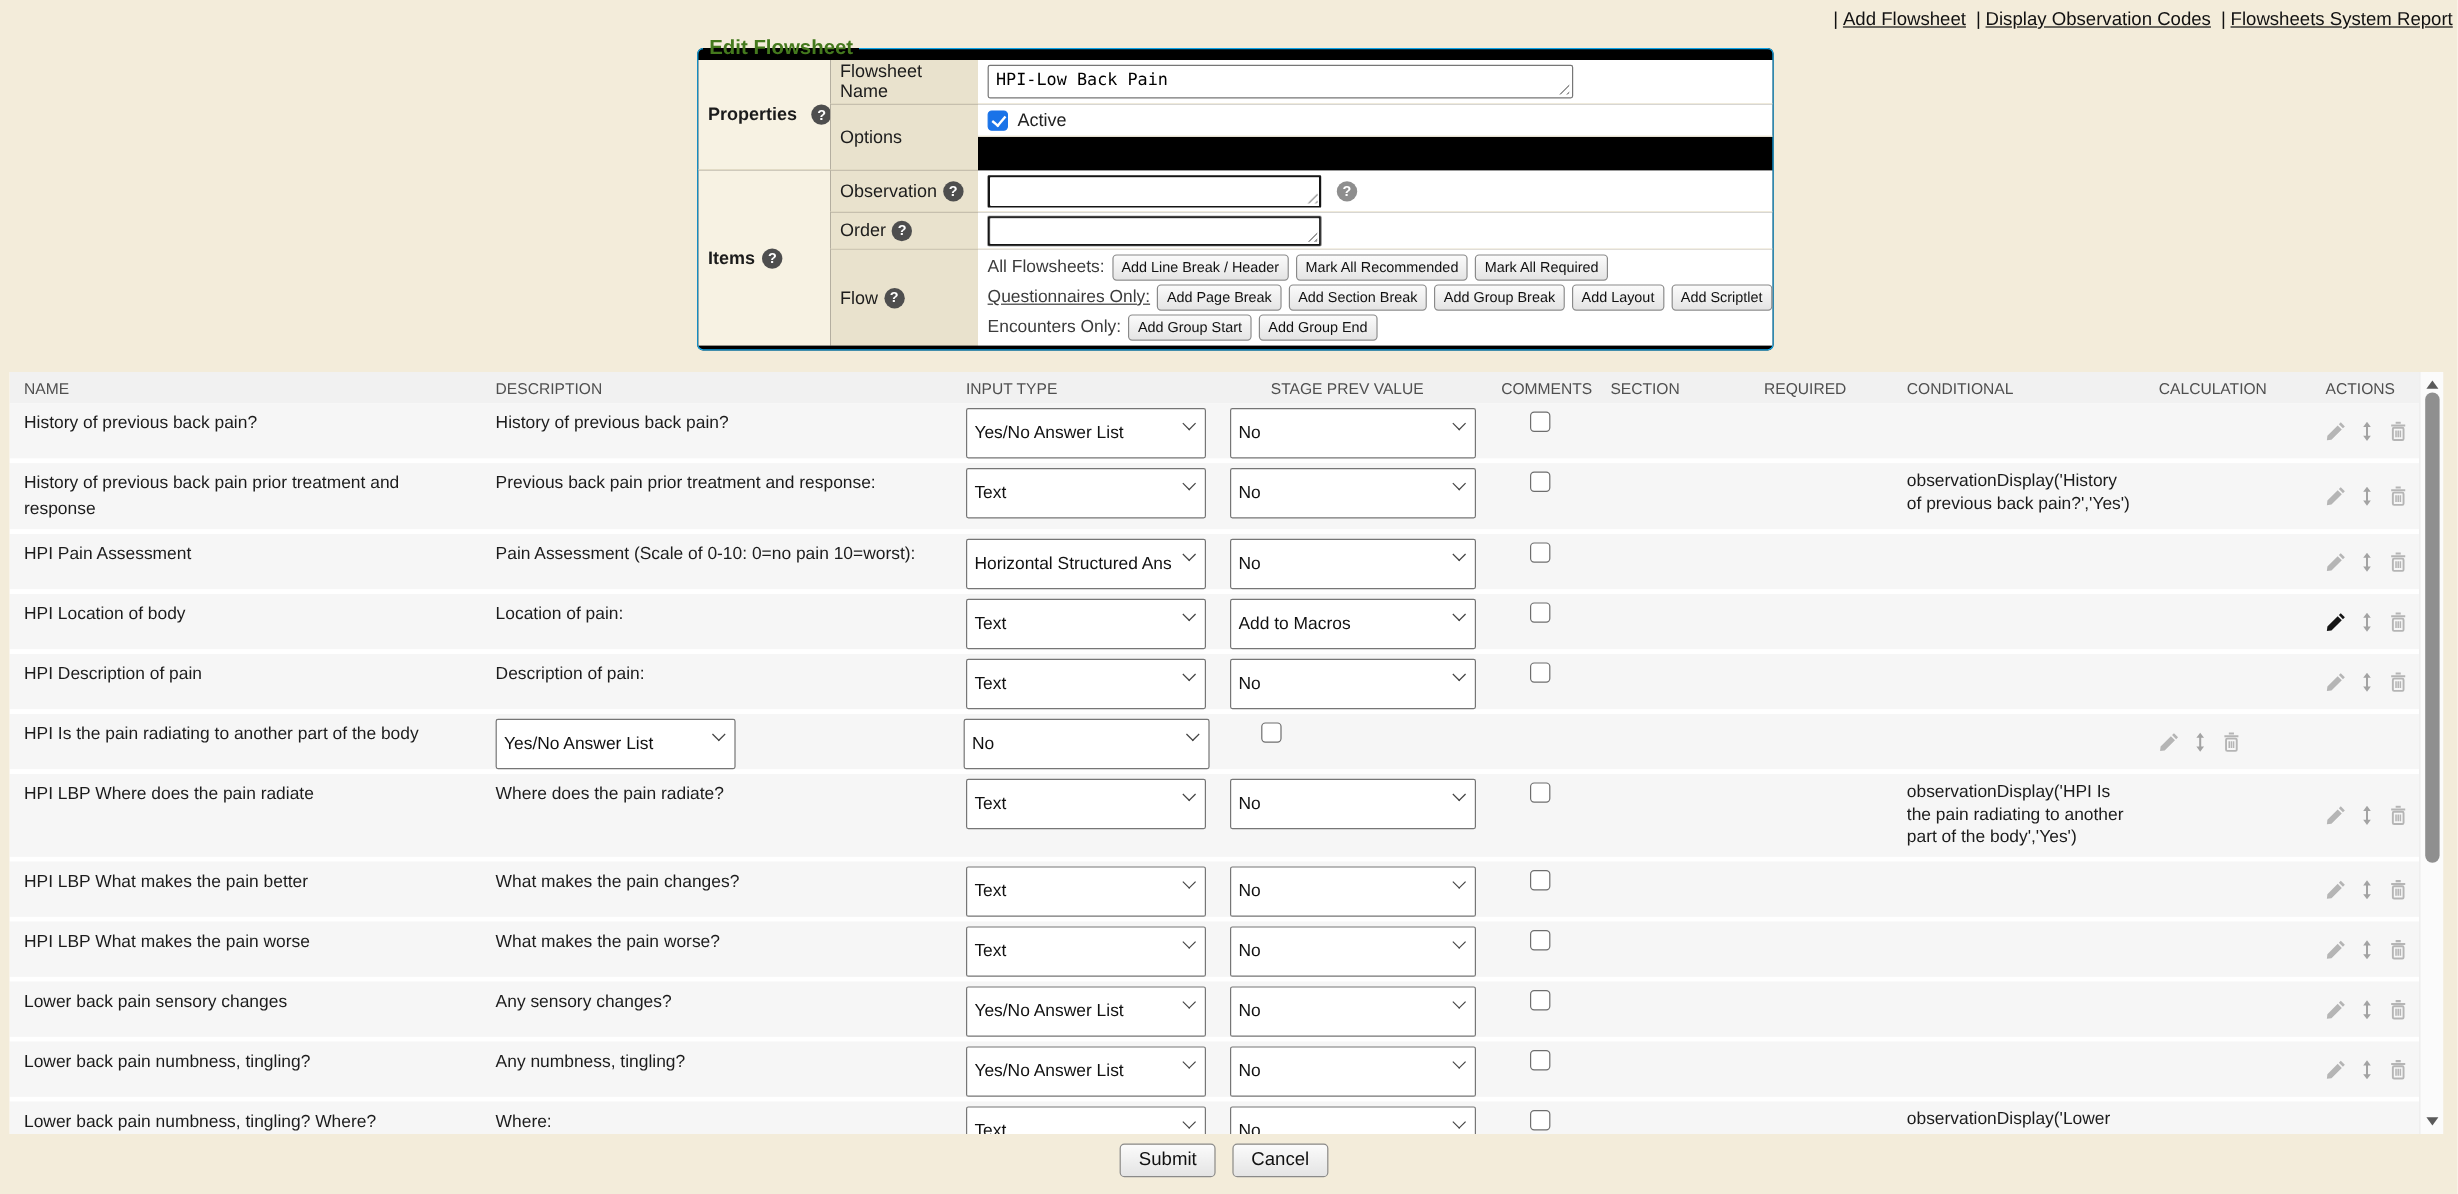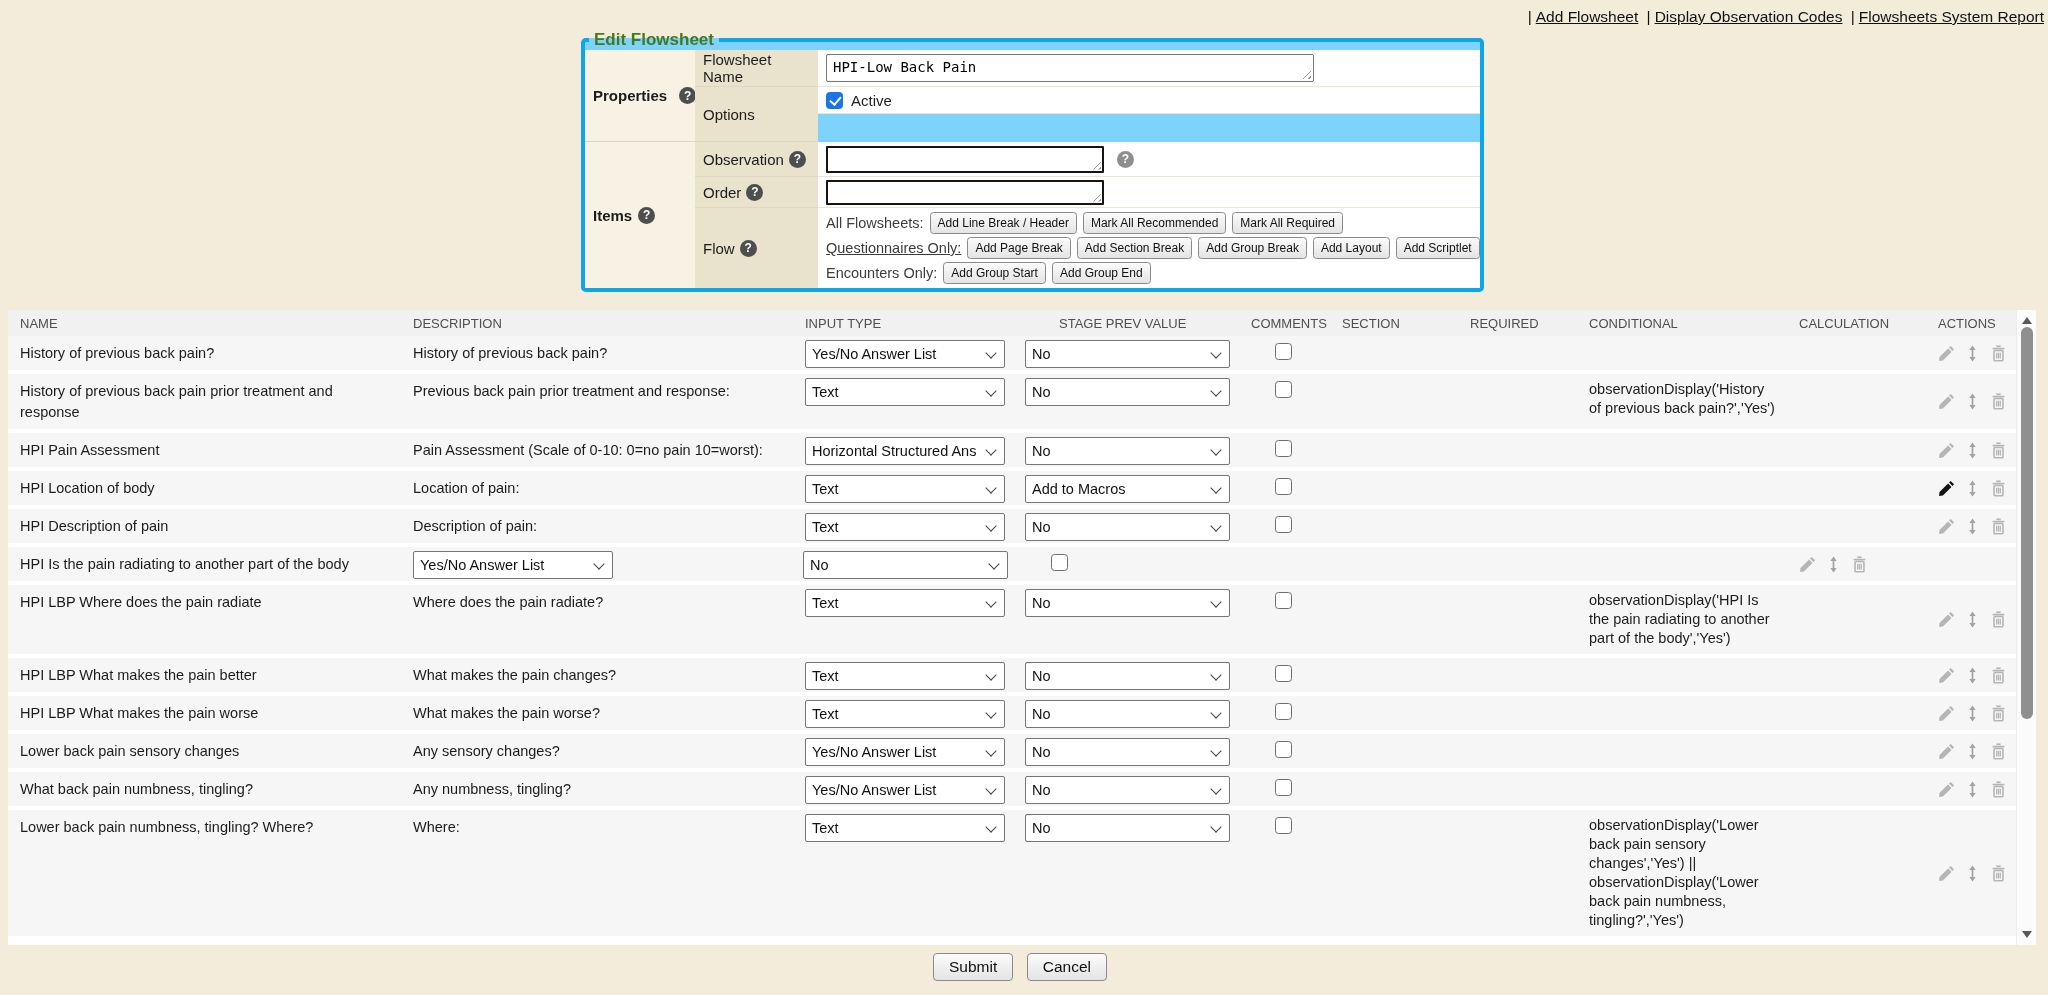--- a/index.html
+++ b/index.html
@@ -13,21 +13,21 @@
   }
 
   
   .top-links { position:absolute; top:8px; right:4px; font-size:15.5px; color:#111; }
   .top-links a { color:#111; text-decoration:underline; cursor:pointer; }
   .top-links .sep { margin:0 4px; }
 
   
   fieldset.edit-fs {
     position:absolute; left:581px; top:30px; width:881px; height:262px;
-    border:4px solid #0ea5e9; border-radius:5px; background:#7dd3fc; padding:0;
+    border:1px solid #0ea5e9; border-radius:5px; background:#000000; padding:0;
   }
   fieldset.edit-fs legend {
     margin-left:4px; padding:0 5px; color:#44791d; font-size:17px; font-weight:bold;
   }
   .form-grid {
     display:grid; grid-template-columns:110px 123px 1fr;
     grid-template-rows:37px 27px 28px 35px 31px auto;
     height:238px;
   }
   .fg { border-bottom:1px solid #ece5d3; }
@@ -118,21 +118,21 @@
   .sel-wrap { position:relative; display:inline-block; }
   .sel-wrap::after {
     content:""; position:absolute; right:10px; top:9px; width:7px; height:7px;
     border-right:1.8px solid #444; border-bottom:1.8px solid #444;
     transform:rotate(45deg); pointer-events:none;
   }
   select.row-select {
     -webkit-appearance:none; appearance:none;
     border:1px solid #767676; border-radius:2px; background:#fff;
     font-family:"Liberation Sans", sans-serif; font-size:14.5px; color:#111;
-    height:28px; padding:2px 24px 2px 6px;
+    height:42px; padding:2px 24px 2px 6px;
   }
   .c.input select { width:200px; margin-left:2px; }
   .c.stage select { width:205px; }
   .c.comments { padding:7px 0 0 26px; }
   .c.conditional { padding:6px 20px 6px 2px; line-height:19px; }
   .c.actions { display:flex; align-items:center; gap:9px; padding-left:2px; }
   .icon-btn { width:17px; height:17px; cursor:pointer; flex:0 0 auto; }
   .icon-pencil { color:#b5b5b5; } .icon-pencil.active { color:#141414; }
   .icon-updown { color:#a3a3a3; }
   .icon-trash  { color:#b5b5b5; }
@@ -572,21 +572,21 @@
       </svg>
       <svg class="icon-btn icon-trash" viewBox="0 0 16 16">
         <path d="M6 1.2 H10" stroke="currentColor" stroke-width="1.6" fill="none"></path>
         <path d="M2.5 3.4 H13.5" stroke="currentColor" stroke-width="1.6" fill="none"></path>
         <rect x="3.8" y="5.2" width="8.4" height="9.6" rx="1" fill="none" stroke="currentColor" stroke-width="1.5"></rect>
         <path d="M6.3 7.2 V12.6 M8 7.2 V12.6 M9.7 7.2 V12.6" stroke="currentColor" stroke-width="1.2" fill="none"></path>
       </svg>
     </div>
   </div>
       <div class="cols t-row">
-    <div class="c name">What back pain numbness, tingling?</div>
+    <div class="c name">Lower back pain numbness, tingling?</div>
     <div class="c desc">Any numbness, tingling?</div>
     <div class="c input">
       <span class="sel-wrap"><select class="row-select"><option>Yes/No Answer List</option></select></span>
     </div>
     <div class="c stage">
       <span class="sel-wrap"><select class="row-select"><option>No</option></select></span>
     </div>
     <div class="c comments">
       <input type="checkbox" class="cb" style="">
     </div>

